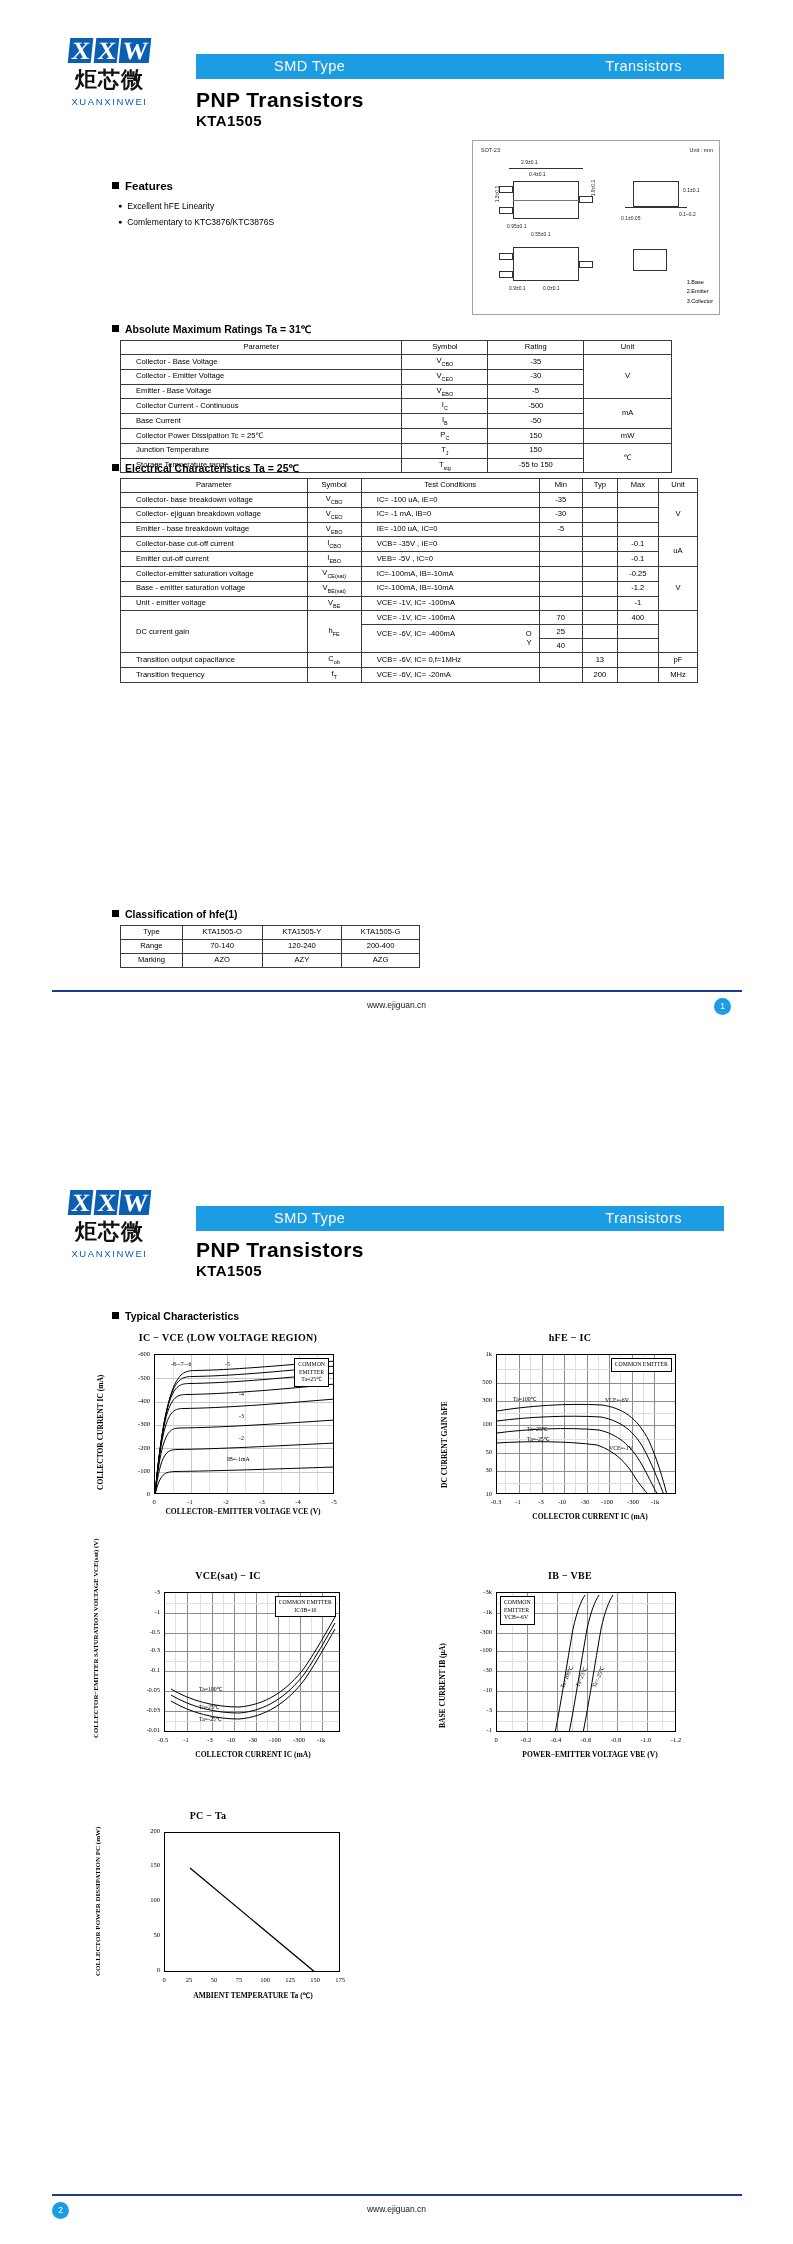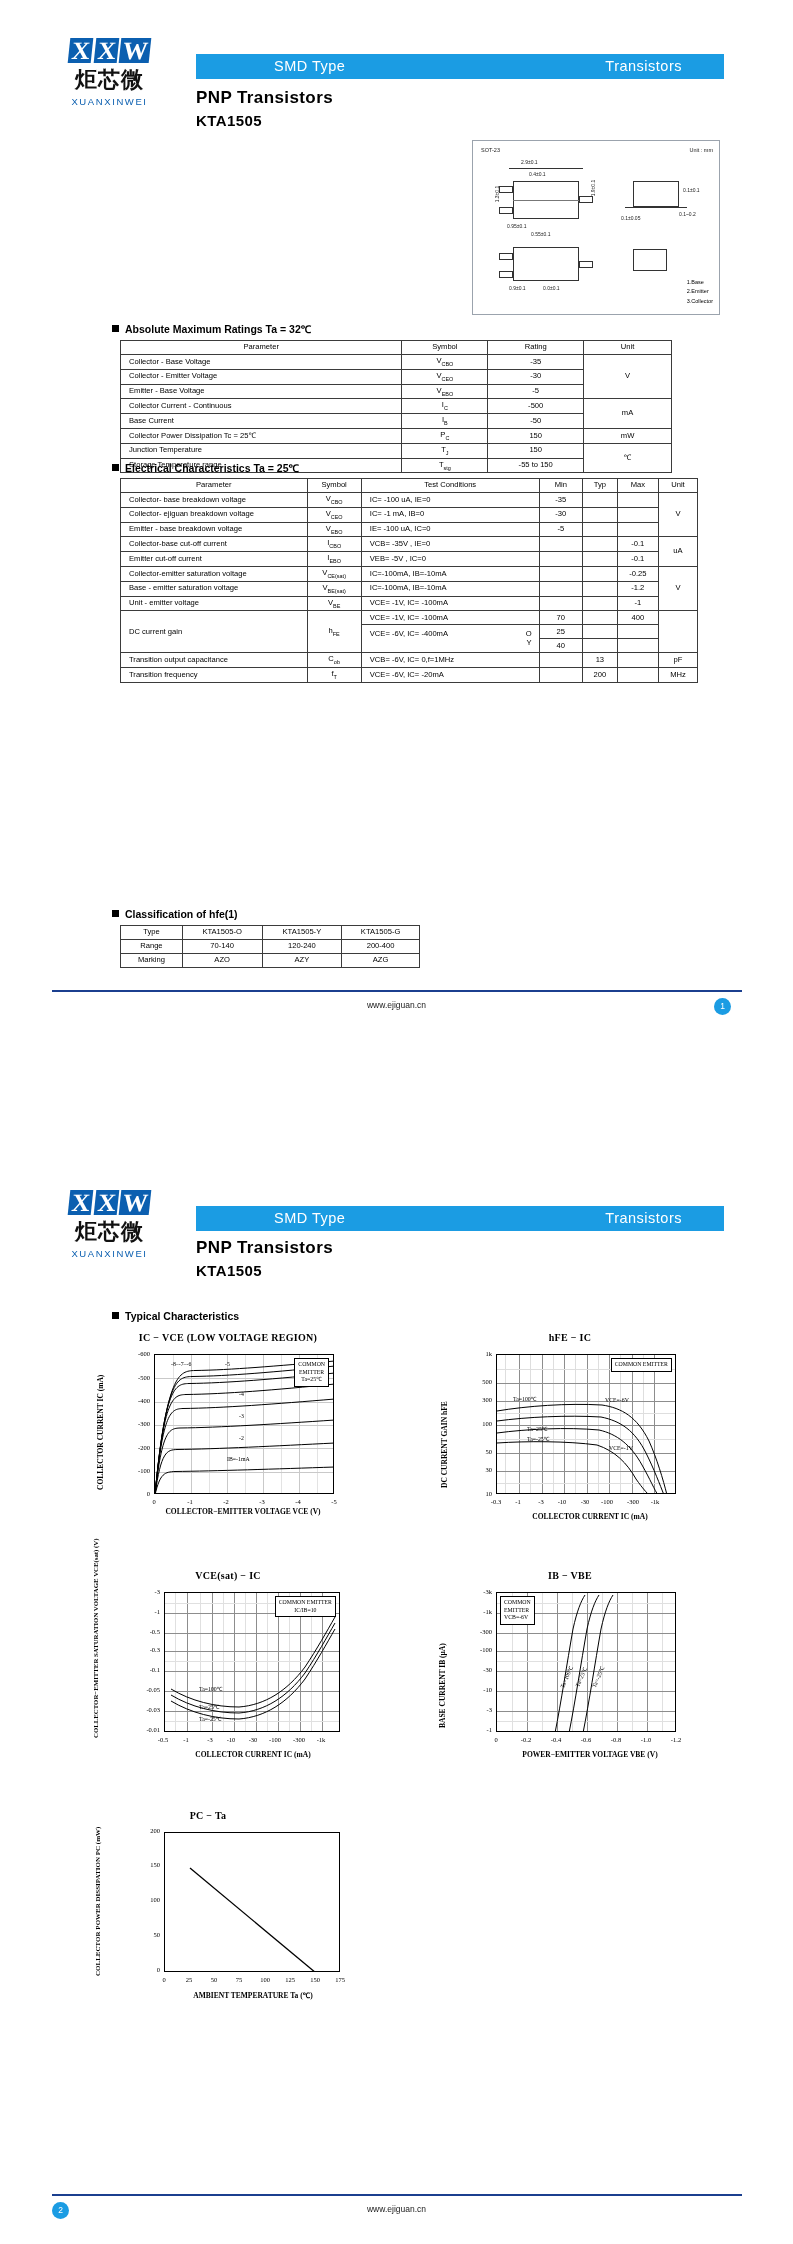--- a/index.html
+++ b/index.html
@@ -56,21 +56,21 @@
   .bluebar .bl {
     position:absolute; left:78px; top:4px;
     font-size:14.5px; letter-spacing:.5px;
   }
   .bluebar .br {
     position:absolute; right:42px; top:4px;
     font-size:14.5px; letter-spacing:.5px;
   }
   .title1 {
     position:absolute; left:196px; top:88px; width:400px;
-    font-size:17px; font-weight:bold; letter-spacing:.4px;
+    font-size:21px; font-weight:bold; letter-spacing:.4px;
   }
   .title2 {
     position:absolute; left:196px; top:112px; width:400px;
     font-size:15px; font-weight:bold; letter-spacing:.4px;
   }
   
   .p2 .title1 { top:86px; }
   .p2 .title2 { top:110px; }
 
   
@@ -108,21 +108,21 @@
     background:#fff;
   }
   table.d td, table.d th {
     border:1px solid #3b3b3b;
     padding:2px 3px;
     height:14px;
     font-weight:normal;
     text-align:center;
     line-height:1.15;
   }
-  table.d td.l { text-align:left; padding-left:8px; }
+  table.d td.l { text-align:left; padding-left:15px; }
   sub { font-size:.72em; }
 
   
   .footrule {
     position:absolute; left:52px; width:690px; height:2px; background:#1b3f8f;
   }
   .foot-url {
     position:absolute; width:793px; text-align:center;
     font-size:8.5px; color:#222;
   }
@@ -187,20 +187,27 @@
     </div>
 
     <div class="bluebar">
       <div class="bl">SMD Type</div>
       <div class="br">Transistors</div>
     </div>
     <div class="title1">PNP  Transistors</div>
     <div class="title2">KTA1505</div>
   </div>
 
+  <div class="features">
+    <div class="h"><span class="sec-sq"></span><span>Features</span></div>
+    <ul>
+      <li>Excellent hFE Linearity</li>
+      <li>Comlementary to KTC3876/KTC3876S</li>
+    </ul>
+  </div>
 
   <div class="pkg">
     <div class="lbl" style="left:8px; top:6px;">SOT-23</div>
     <div class="lbl" style="right:6px; top:6px;">Unit : mm</div>
 
     <div class="dim" style="left:48px; top:18px;">2.9±0.1</div>
     <div class="ln" style="left:36px; top:27px; width:74px; height:1px;"></div>
     <div class="dim" style="left:56px; top:30px;">0.4±0.1</div>
     <div class="bx" style="left:40px; top:40px; width:66px; height:38px;"></div>
     <div class="ln" style="left:40px; top:59px; width:66px; height:1px; background:#777;"></div>
@@ -229,21 +236,21 @@
     <div class="bx" style="left:160px; top:108px; width:34px; height:22px;"></div>
 
     <div class="pinlist">
       <div>1.Base</div>
       <div>2.Emitter</div>
       <div>3.Collector</div>
     </div>
   </div>
 
   <div class="tbl-h" style="left:112px; top:322px;">
-    <span class="sec-sq"></span><span>Absolute Maximum Ratings Ta = 32℃</span>
+    <span class="sec-sq"></span><span>Absolute Maximum Ratings Ta = 31℃</span>
   </div>
 
   <table class="d" style="left:120px; top:340px; width:552px;">
     <colgroup>
         <col style="width:282px">
         <col style="width:86px">
         <col style="width:96px">
         <col style="width:88px">
       </colgroup>
     <tbody>

